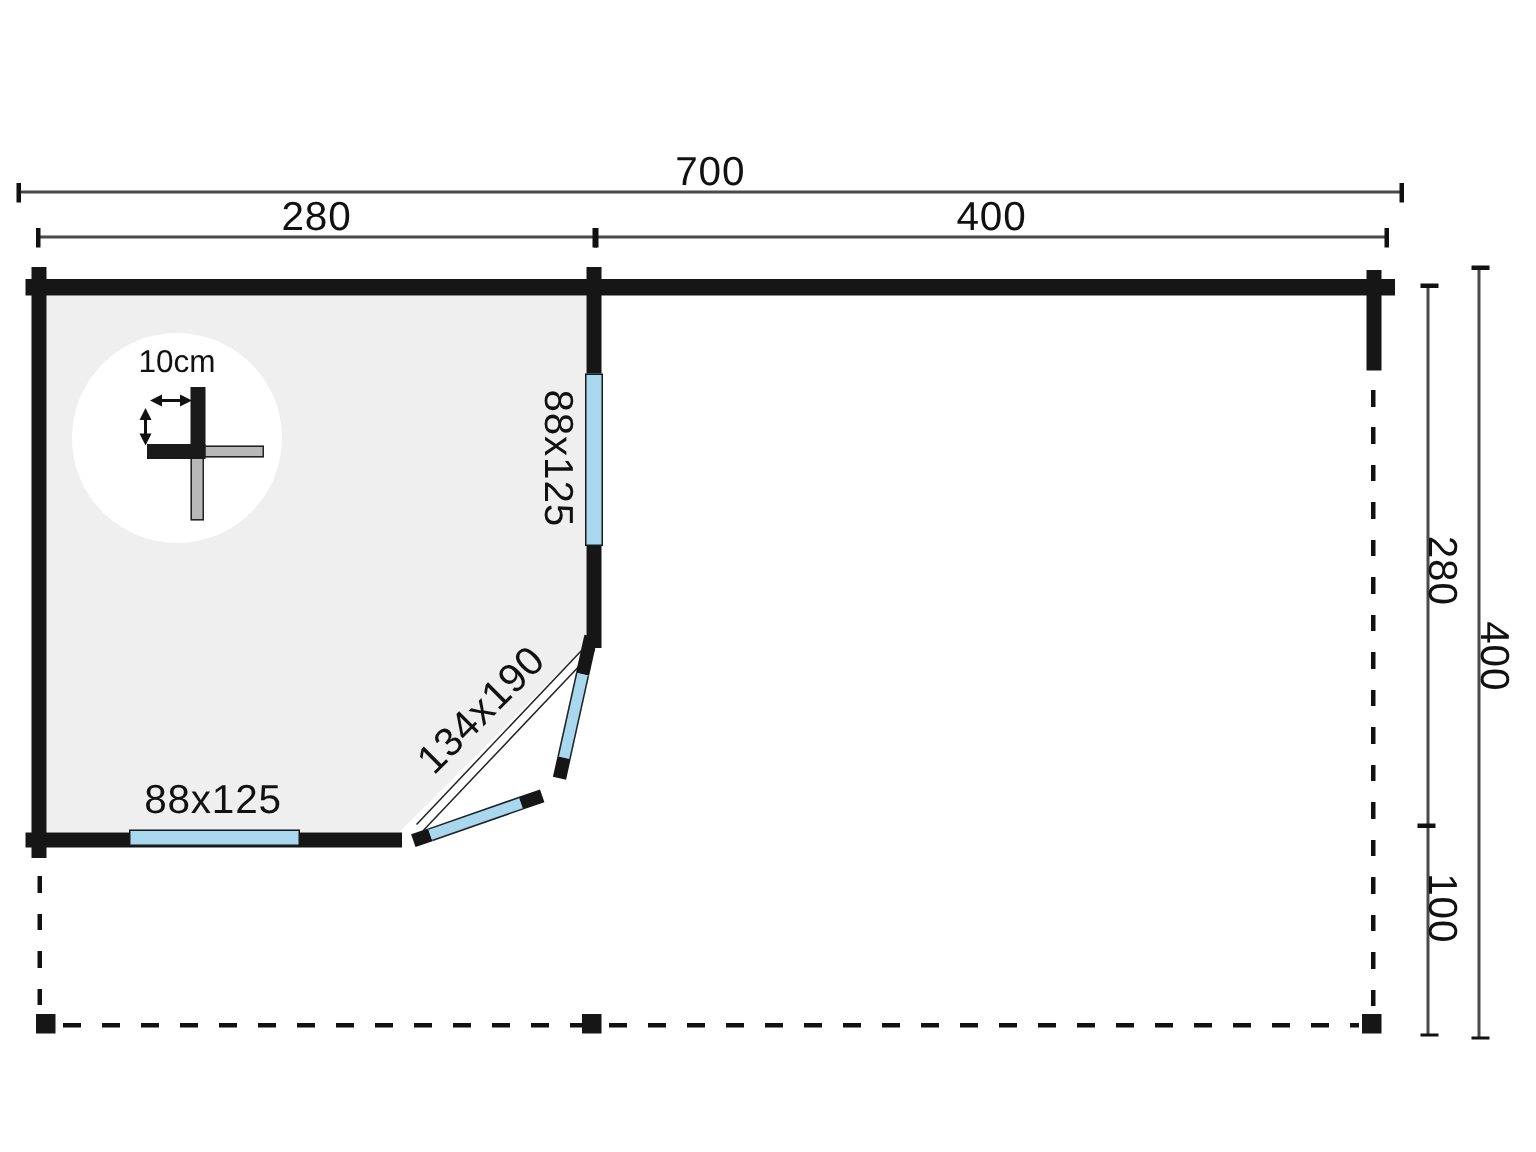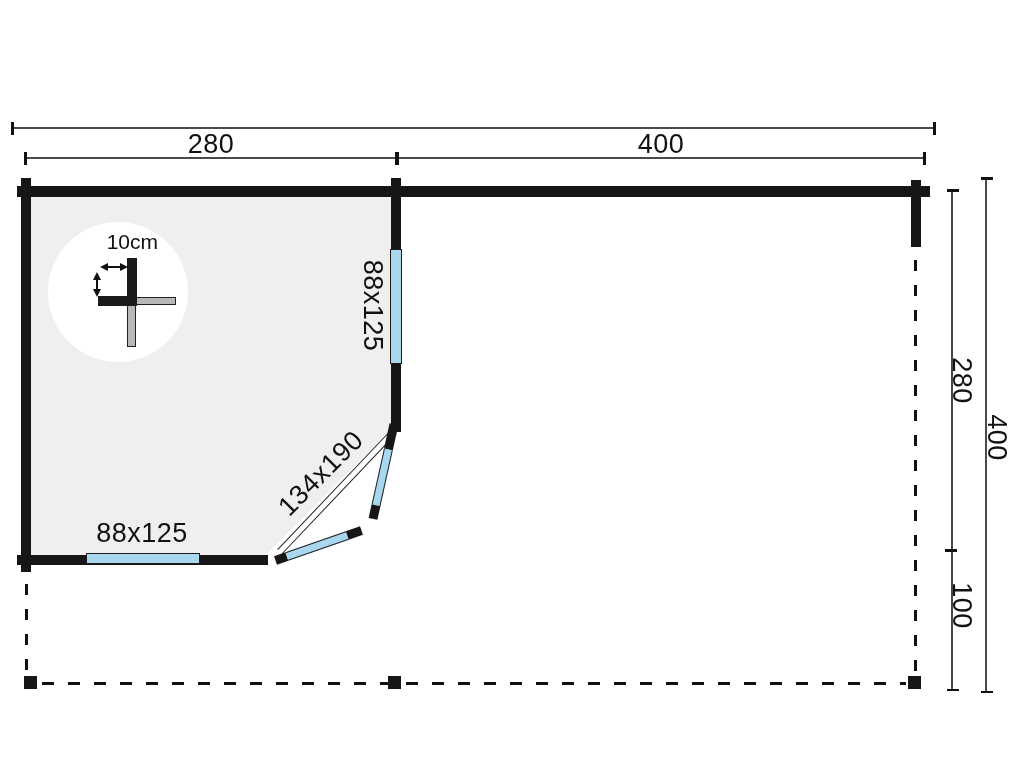--- a/index.html
+++ b/index.html
@@ -86,21 +86,21 @@
   #label-280r { left:921px; top:367px; width:80px; }
   #label-400r { left:956px; top:424px; width:80px; }
   #label-100r { left:921px; top:592px; width:80px; }
   #label-window-right  { left:317px; top:292px; width:110px; }
   #label-window-bottom { left:92px;  top:520px; width:100px; }
   #label-door { left:266px; top:460px; width:110px; transform:rotate(-45deg); }
 
   
   #detail-circle { left:48px; top:222px; width:140px; height:140px;
                    background:#fff; border-radius:50%; }
-  #detail-label { left:78px; top:231px; width:80px; font-size:21px; text-align:right;
+  #detail-label { left:78px; top:231px; width:80px; font-size:21px; text-align:center;
                   position:absolute; line-height:1; }
   .dbar { position:absolute; }
   #detail-bar-v-black { left:127px; top:258px; width:10px; height:44px; background:#1a1a1a; }
   #detail-bar-h-black { left:98px;  top:296px; width:39px; height:10px; background:#1a1a1a; }
   #detail-bar-h-gray  { left:136px; top:297px; width:40px; height:8px;
                         background:#b8b8b8; border:1.5px solid #222; }
   #detail-bar-v-gray  { left:127px; top:305px; width:9px; height:42px;
                         background:#b8b8b8; border:1.5px solid #222; }
   #detail-arrows { left:86px; top:256px; width:50px; height:50px; }
 </style>
@@ -159,20 +159,21 @@
   <div class="post" id="post-bottom-middle"></div>
   <div class="post" id="post-bottom-right"></div>
 
   <div class="dim-h" id="dim-line-700"></div>
   <div class="dim-h" id="dim-line-280t"></div>
   <div class="dim-h" id="dim-line-400t"></div>
   <div class="dim-v" id="dim-line-right-inner"></div>
   <div class="dim-v" id="dim-line-right-outer"></div>
   <div class="abs" id="dim-tick-right-mid"></div>
 
+  <div class="lbl" id="label-700">700</div>
   <div class="lbl" id="label-280t">280</div>
   <div class="lbl" id="label-400t">400</div>
   <div class="lbl rot90" id="label-280r">280</div>
   <div class="lbl rot90" id="label-400r">400</div>
   <div class="lbl rot90" id="label-100r">100</div>
 
   <div class="lbl rot90" id="label-window-right">88x125</div>
   <div class="lbl" id="label-window-bottom">88x125</div>
   <div class="lbl" id="label-door">134x190</div>
 

